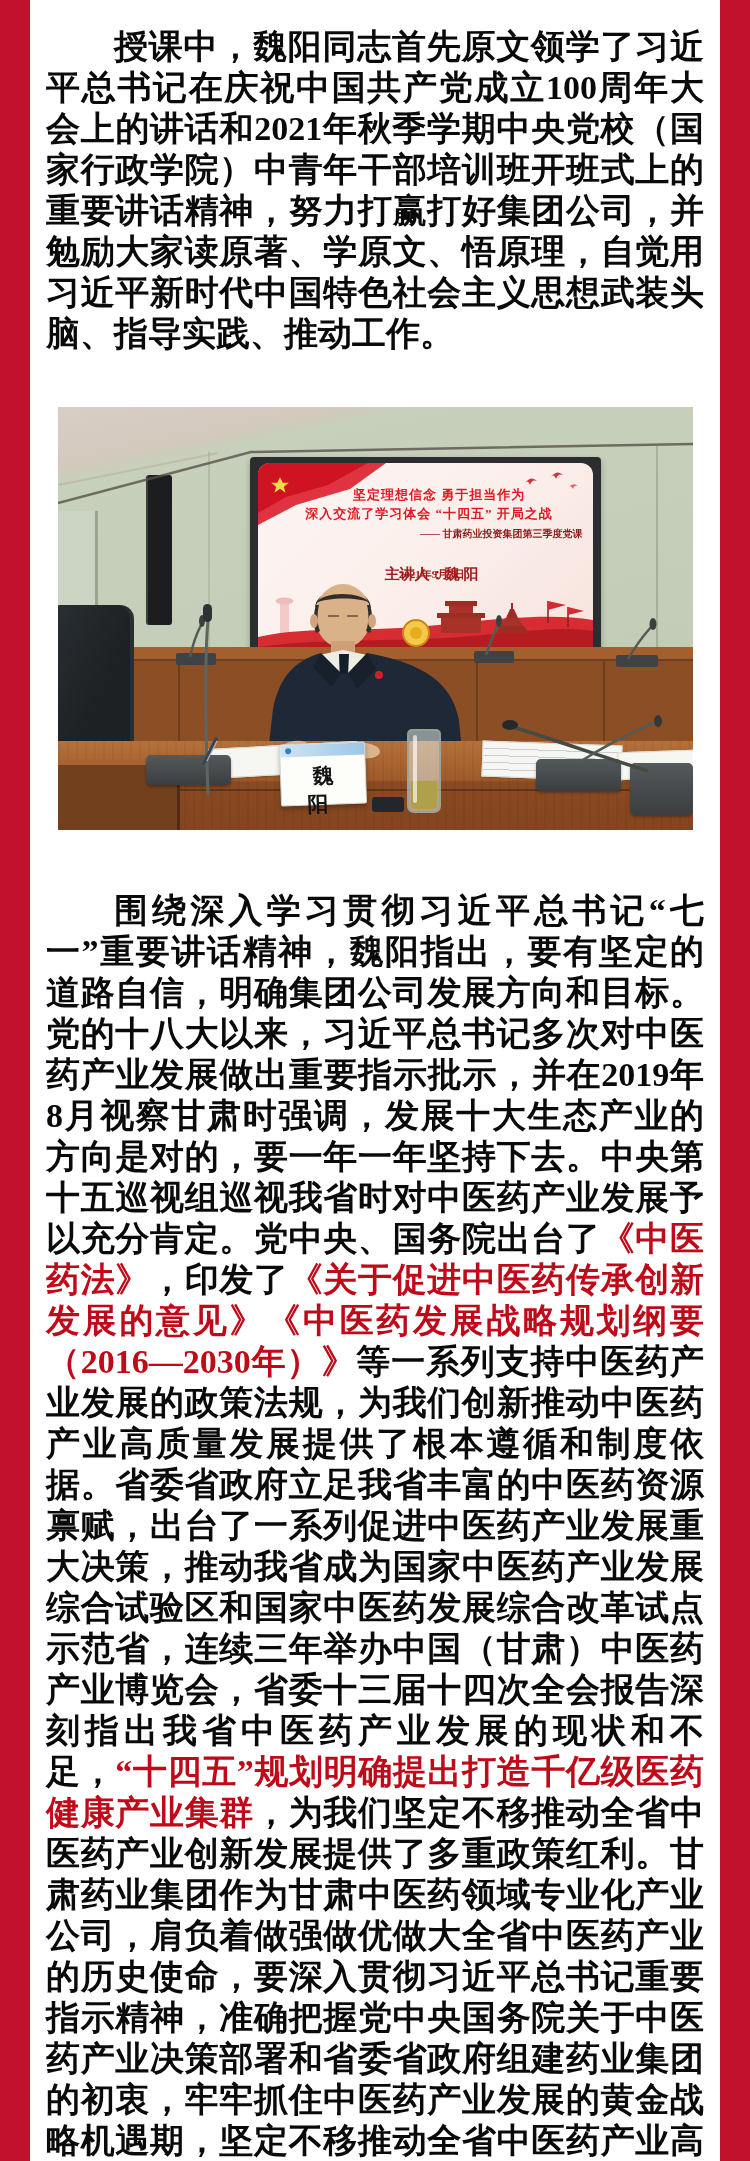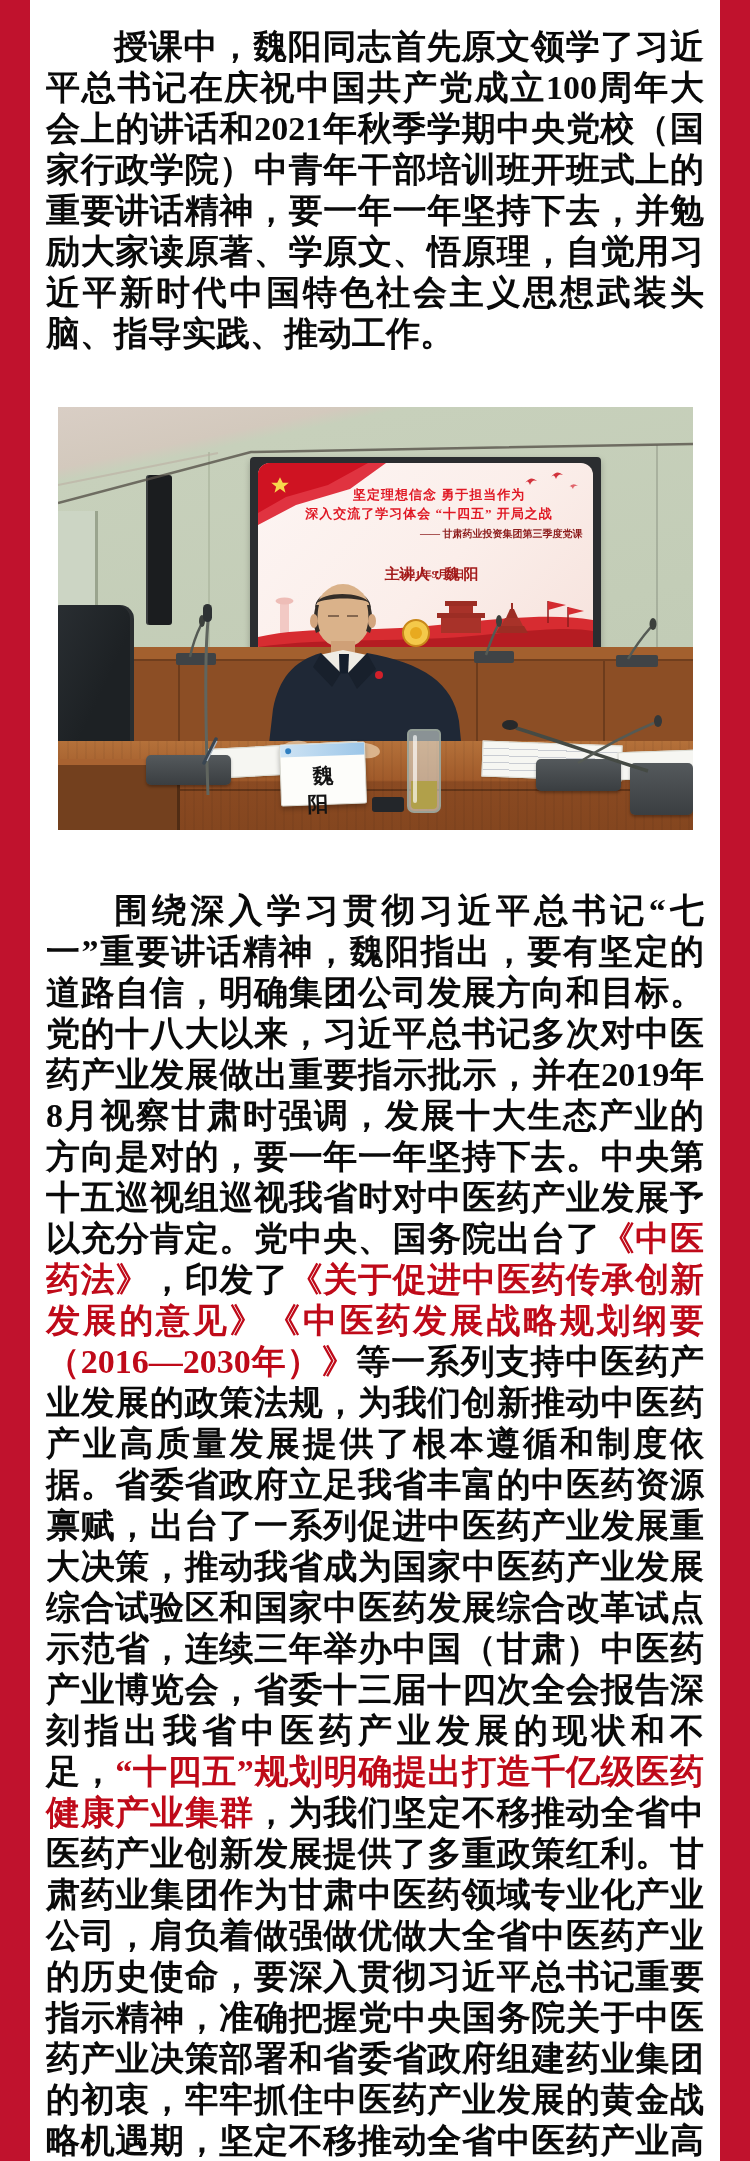--- a/index.html
+++ b/index.html
@@ -112,21 +112,21 @@
   .mic-base-l{background:linear-gradient(180deg,#54595c,#3a3e41);border-radius:5px;box-shadow:0 2px 3px rgba(0,0,0,.3);}
 </style>
 </head>
 <body>
 
 <div class="frame-bar frame-left"></div>
 <div class="frame-bar frame-right"></div>
 
 <div class="content">
 
-  <p class="para para-1">授课中，魏阳同志首先原文领学了习近平总书记在庆祝中国共产党成立100周年大会上的讲话和2021年秋季学期中央党校（国家行政学院）中青年干部培训班开班式上的重要讲话精神，要一年一年坚持下去，并勉励大家读原著、学原文、悟原理，自觉用习近平新时代中国特色社会主义思想武装头脑、指导实践、推动工作。</p>
+  <p class="para para-1">授课中，魏阳同志首先原文领学了习近平总书记在庆祝中国共产党成立100周年大会上的讲话和2021年秋季学期中央党校（国家行政学院）中青年干部培训班开班式上的重要讲话精神，努力打赢打好集团公司，并勉励大家读原著、学原文、悟原理，自觉用习近平新时代中国特色社会主义思想武装头脑、指导实践、推动工作。</p>
 
   <div class="photo">
     <div class="door"></div>
     <div class="wall-line-left"></div>
     <div class="wall-line-right"></div>
     <div class="speaker"></div>
 
     <div class="screen">
       <div class="slide">
         <svg class="slide-flag" viewBox="0 0 140 66">

